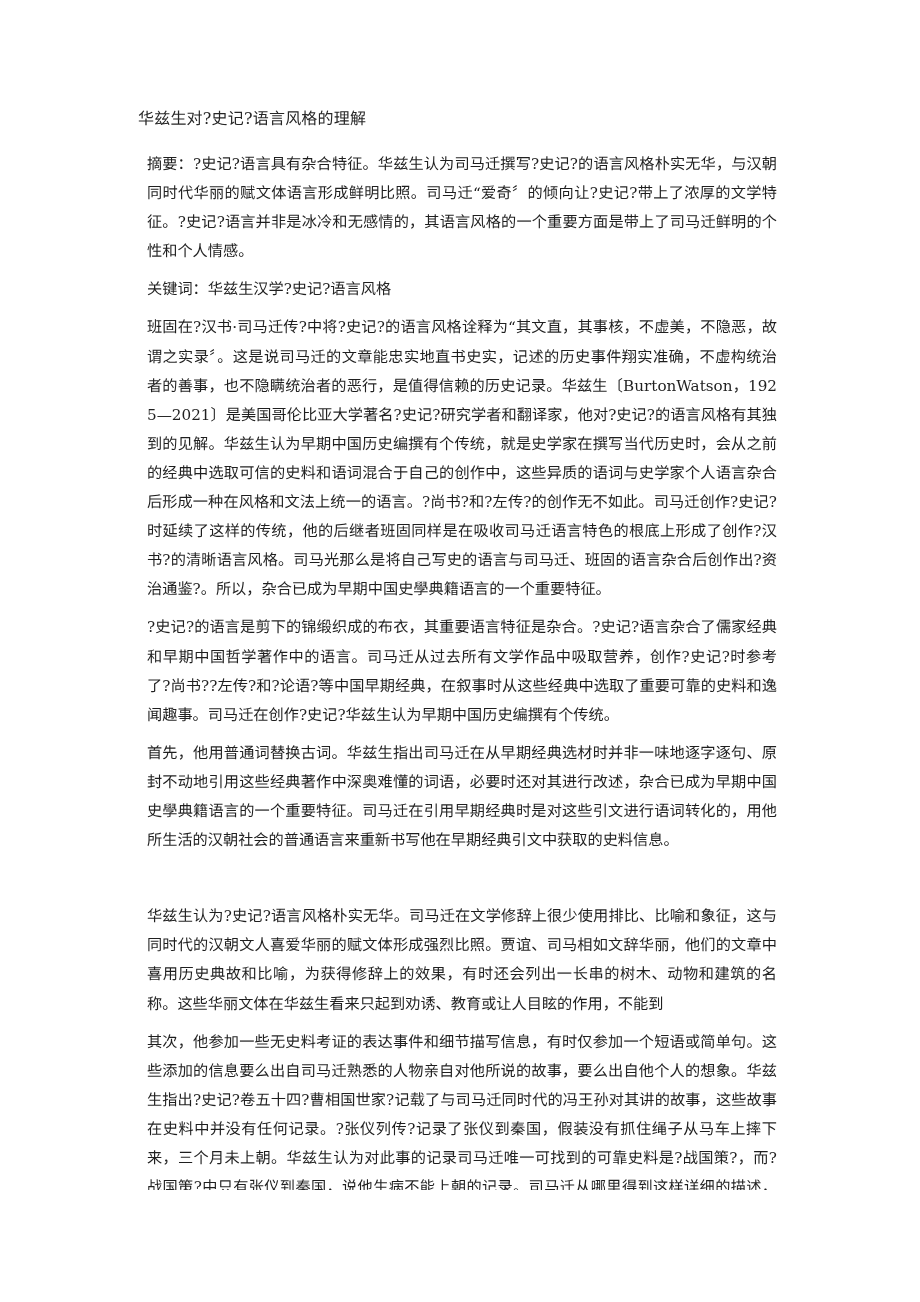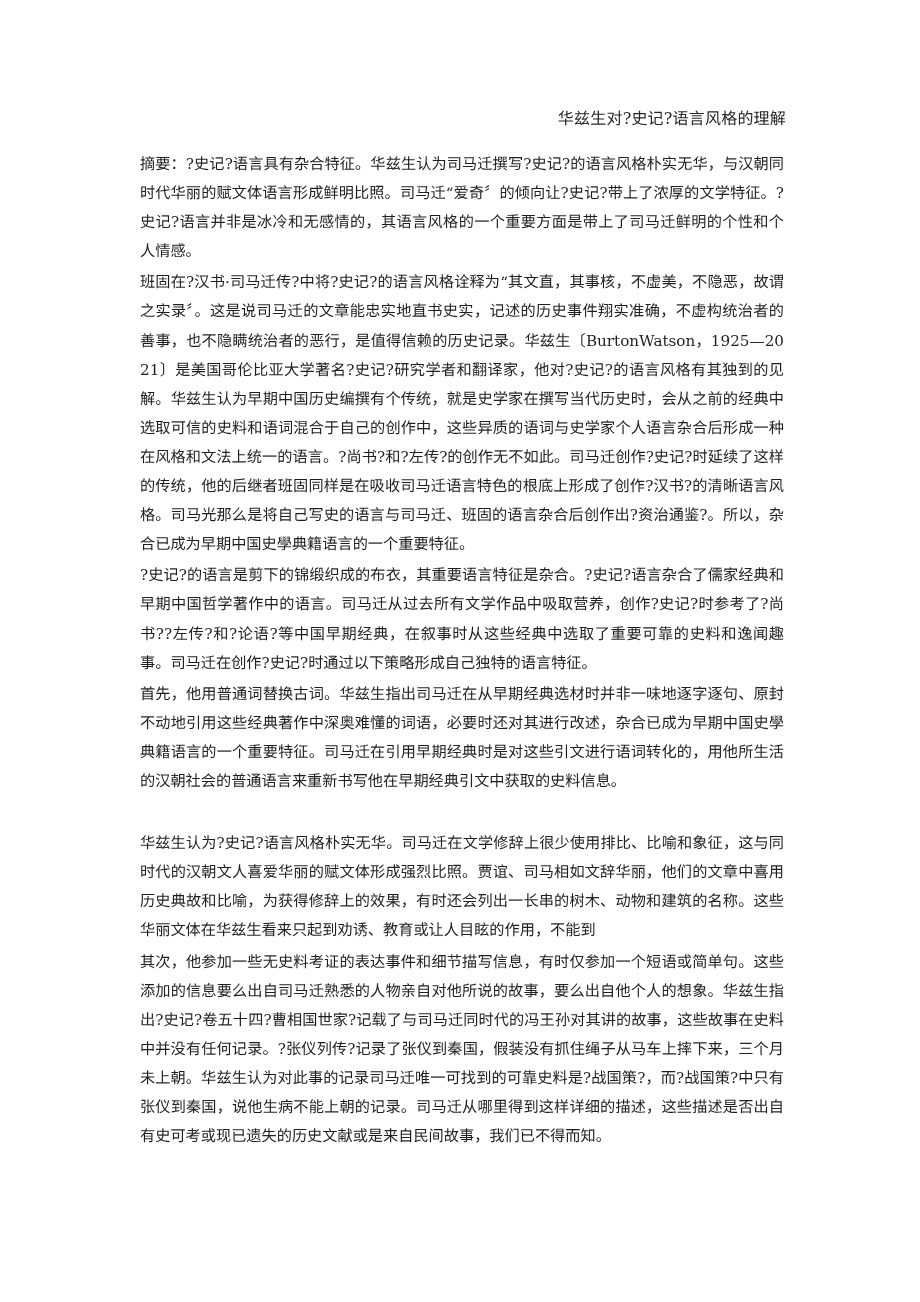--- a/index.html
+++ b/index.html
@@ -28,34 +28,34 @@
   .content {
     position: absolute;
     left: 138px;
     top: 104px;
     width: 648px;
   }
 
   .doc-title {
     font-size: 16px;
     line-height: 30px;
-    text-align: right;
+    text-align: left;
     font-weight: normal;
     color: #262626;
     margin: 0 0 16px 0;
     letter-spacing: 0.2px;
   }
 
   .para {
     font-size: 15.2px;
     line-height: 29.1px;
     text-align: justify;
     text-justify: inter-ideograph;
     color: #1f1f1f;
-    margin: 2px;
+    margin: 9px;
     letter-spacing: 0;
     word-break: break-all;
     white-space: normal;
   }
 
   .para + .para {
     margin-top: 0;
   }
 
   .spacer-line {
@@ -75,24 +75,25 @@
 </head>
 <body>
 
 <div class="page">
   <div class="content">
 
     <h1 class="doc-title">华兹生对?史记?语言风格的理解</h1>
 
     <p class="para">摘要：?史记?语言具有杂合特征。华兹生认为司马迁撰写?史记?的语言风格朴实无华，与汉朝同时代华丽的赋文体语言形成鲜明比照。司马迁“爱奇〞的倾向让?史记?带上了浓厚的文学特征。?史记?语言并非是冰冷和无感情的，其语言风格的一个重要方面是带上了司马迁鲜明的个性和个人情感。</p>
 
+    <p class="para">关键词：华兹生汉学?史记?语言风格</p>
 
     <p class="para">班固在?汉书·司马迁传?中将?史记?的语言风格诠释为“其文直，其事核，不虚美，不隐恶，故谓之实录〞。这是说司马迁的文章能忠实地直书史实，记述的历史事件翔实准确，不虚构统治者的善事，也不隐瞒统治者的恶行，是值得信赖的历史记录。华兹生〔BurtonWatson，1925—2021〕是美国哥伦比亚大学著名?史记?研究学者和翻译家，他对?史记?的语言风格有其独到的见解。华兹生认为早期中国历史编撰有个传统，就是史学家在撰写当代历史时，会从之前的经典中选取可信的史料和语词混合于自己的创作中，这些异质的语词与史学家个人语言杂合后形成一种在风格和文法上统一的语言。?尚书?和?左传?的创作无不如此。司马迁创作?史记?时延续了这样的传统，他的后继者班固同样是在吸收司马迁语言特色的根底上形成了创作?汉书?的清晰语言风格。司马光那么是将自己写史的语言与司马迁、班固的语言杂合后创作出?资治通鉴?。所以，杂合已成为早期中国史學典籍语言的一个重要特征。</p>
 
-    <p class="para">?史记?的语言是剪下的锦缎织成的布衣，其重要语言特征是杂合。?史记?语言杂合了儒家经典和早期中国哲学著作中的语言。司马迁从过去所有文学作品中吸取营养，创作?史记?时参考了?尚书??左传?和?论语?等中国早期经典，在叙事时从这些经典中选取了重要可靠的史料和逸闻趣事。司马迁在创作?史记?时通过以下策略形成自己独特的语言特征。</p>
+    <p class="para">?史记?的语言是剪下的锦缎织成的布衣，其重要语言特征是杂合。?史记?语言杂合了儒家经典和早期中国哲学著作中的语言。司马迁从过去所有文学作品中吸取营养，创作?史记?时参考了?尚书??左传?和?论语?等中国早期经典，在叙事时从这些经典中选取了重要可靠的史料和逸闻趣事。司马迁在创作?史记?华兹生认为早期中国历史编撰有个传统。</p>
 
     <p class="para">首先，他用普通词替换古词。华兹生指出司马迁在从早期经典选材时并非一味地逐字逐句、原封不动地引用这些经典著作中深奥难懂的词语，必要时还对其进行改述，杂合已成为早期中国史學典籍语言的一个重要特征。司马迁在引用早期经典时是对这些引文进行语词转化的，用他所生活的汉朝社会的普通语言来重新书写他在早期经典引文中获取的史料信息。</p>
 
     <div class="spacer-line"></div>
 
     <p class="para">华兹生认为?史记?语言风格朴实无华。司马迁在文学修辞上很少使用排比、比喻和象征，这与同时代的汉朝文人喜爱华丽的赋文体形成强烈比照。贾谊、司马相如文辞华丽，他们的文章中喜用历史典故和比喻，为获得修辞上的效果，有时还会列出一长串的树木、动物和建筑的名称。这些华丽文体在华兹生看来只起到劝诱、教育或让人目眩的作用，不能到</p>
 
     <p class="para">其次，他参加一些无史料考证的表达事件和细节描写信息，有时仅参加一个短语或简单句。这些添加的信息要么出自司马迁熟悉的人物亲自对他所说的故事，要么出自他个人的想象。华兹生指出?史记?卷五十四?曹相国世家?记载了与司马迁同时代的冯王孙对其讲的故事，这些故事在史料中并没有任何记录。?张仪列传?记录了张仪到秦国，假装没有抓住绳子从马车上摔下来，三个月未上朝。华兹生认为对此事的记录司马迁唯一可找到的可靠史料是?战国策?，而?战国策?中只有张仪到秦国，说他生病不能上朝的记录。司马迁从哪里得到这样详细的描述，这些描述是否出自有史可考或现已遗失的历史文献或是来自民间故事，我们已不得而知。</p>
 
   </div>

